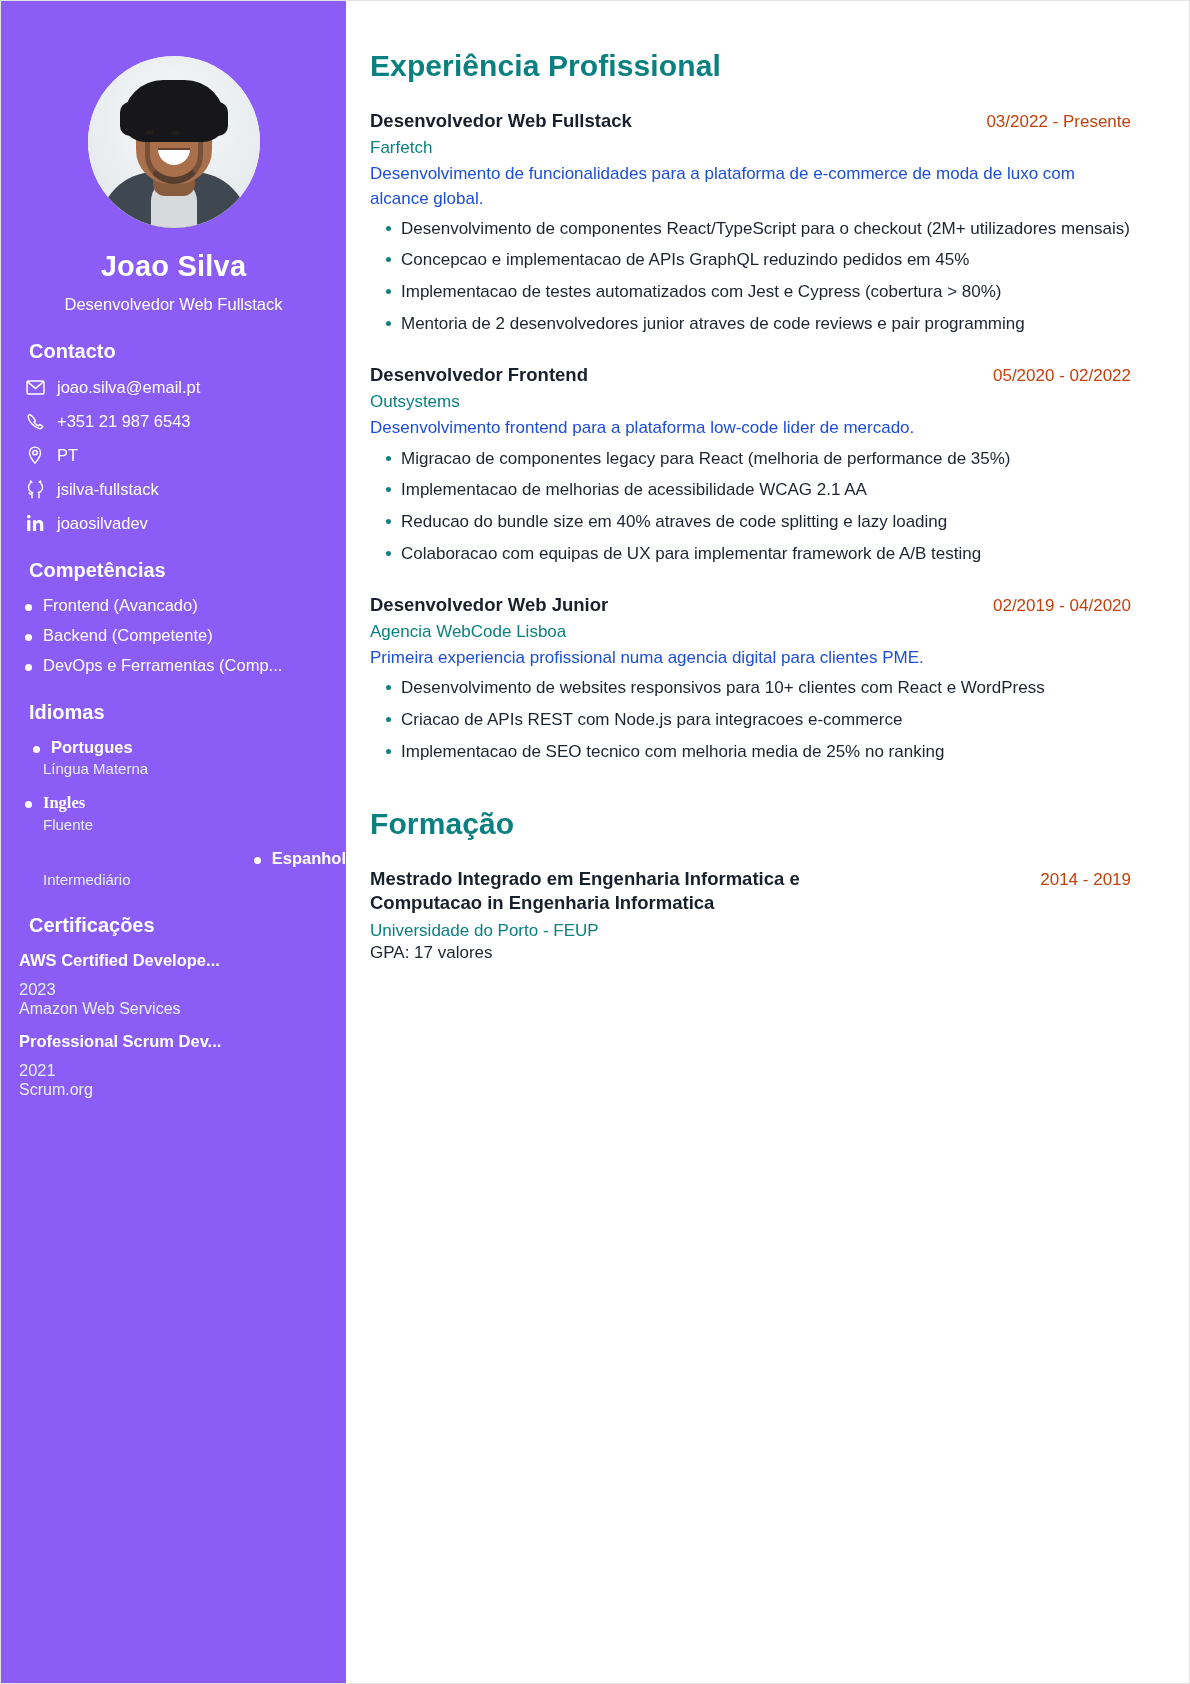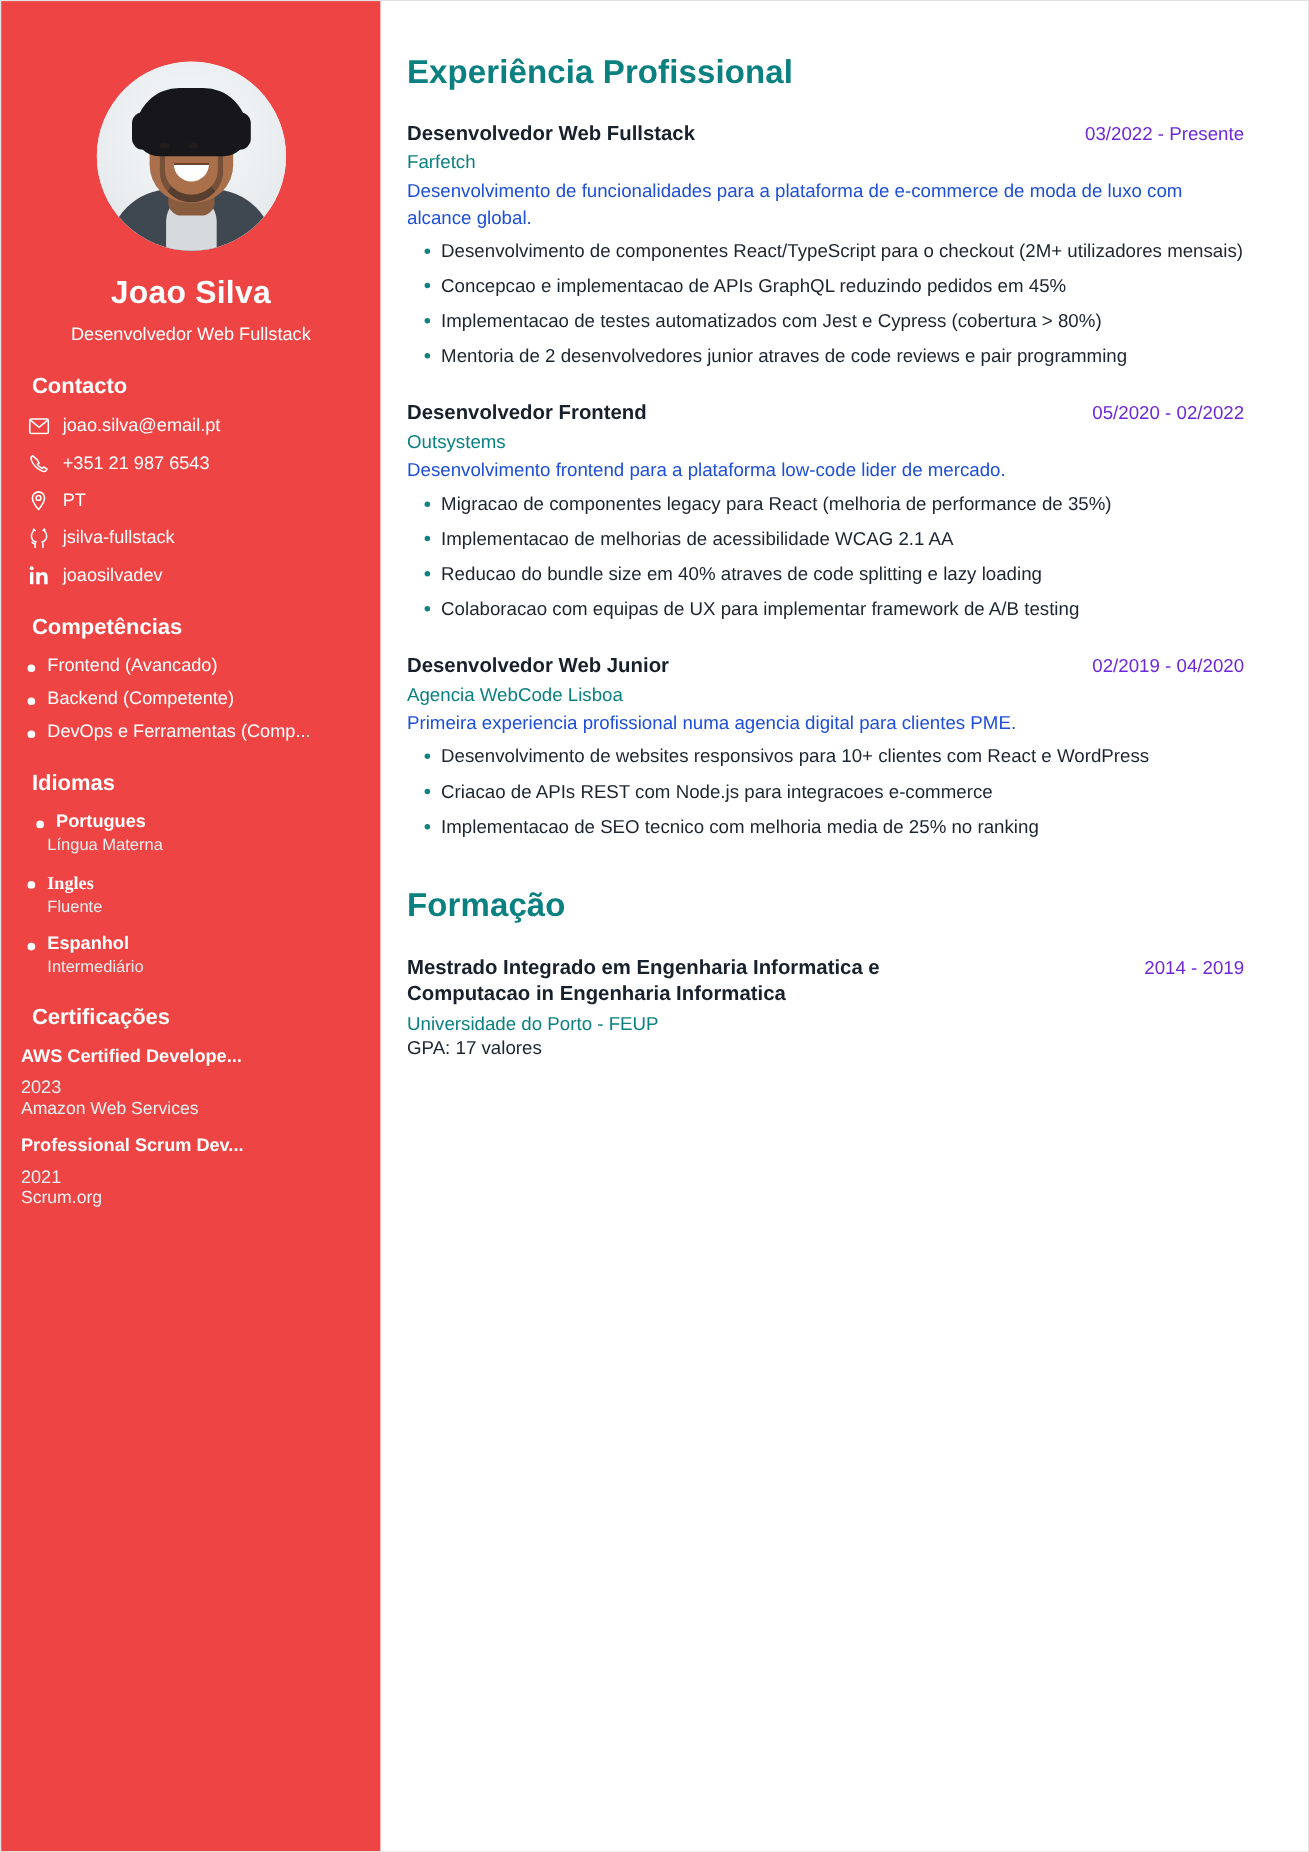--- a/index.html
+++ b/index.html
@@ -19,21 +19,21 @@
     box-sizing: border-box;
     border: 1px solid #e2e2e2;
     overflow: hidden;
     display: flex;
   }
 
   
   .sidebar {
     width: 345px;
     min-width: 345px;
-    background: #ef4444;
+    background: #8b5cf6;
     color: #ffffff;
     box-sizing: border-box;
     padding: 0 0 24px 0;
   }
   .avatar-wrap {
     display: flex;
     justify-content: center;
     padding-top: 55px;
   }
   .avatar {
@@ -270,21 +270,21 @@
     gap: 20px;
   }
   .entry-title {
     font-size: 18.5px;
     font-weight: bold;
     color: #17202b;
     line-height: 1.32;
   }
   .entry-date {
     font-size: 17px;
-    color: #6d28d9;
+    color: #c2410c;
     white-space: nowrap;
     flex: 0 0 auto;
   }
   .entry-org {
     font-size: 17px;
     color: #0b8080;
     margin-top: 5px;
   }
   .entry-desc {
     font-size: 17px;
@@ -416,21 +416,21 @@
         <div class="lang-level" style="margin-left:42px;">Língua Materna</div>
       </li>
       <li class="lang-block">
         <div class="bullet-row" style="margin-bottom:0;font-family:Liberation Serif, serif;">
           <span class="dot"></span>
           <span class="lang-name">Ingles</span>
         </div>
         <div class="lang-level" style="margin-left:42px;">Fluente</div>
       </li>
       <li class="lang-block">
-        <div class="bullet-row" style="margin-bottom:0;">
+        <div class="bullet-row" style="margin-bottom:0;justify-content:flex-end;">
           <span class="dot"></span>
           <span class="lang-name">Espanhol</span>
         </div>
         <div class="lang-level" style="margin-left:42px;">Intermediário</div>
       </li>
     </ul>
 
     <h2 class="side-h">Certificações</h2>
     <div>
       <div class="cert-item">

